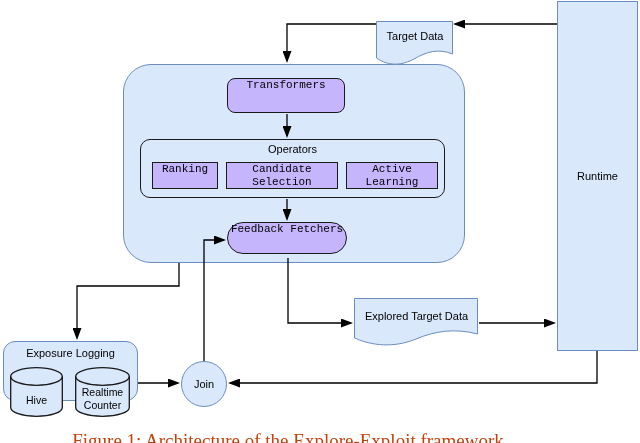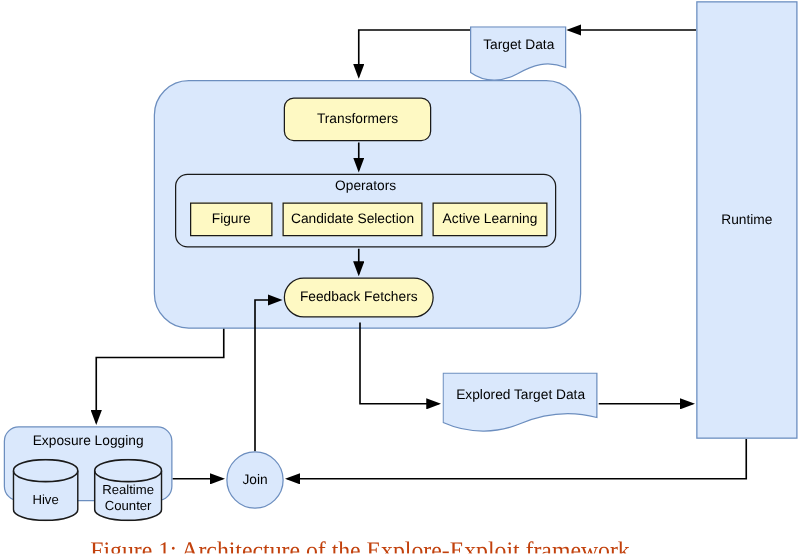--- a/index.html
+++ b/index.html
@@ -3,21 +3,21 @@
 <meta charset="utf-8">
 <style>
   html,body{margin:0;padding:0;background:#ffffff;}
   #stage{position:relative;width:640px;height:443px;background:#ffffff;overflow:hidden;
          font-family:"Liberation Sans","DejaVu Sans",sans-serif;color:#000;}
   .abs{position:absolute;box-sizing:border-box;}
   .node-label{font-size:11px;line-height:1.15;text-align:center;}
   
   .blue-round{background:#dae8fc;border:1px solid #6c8ebf;}
   
-  .black-box{background:#fef9c3;border:1.3px solid #1a1a1a;display:flex;align-items:center;justify-content:center;}
+  .black-box{background:#c4b5fd;border:1.3px solid #1a1a1a;display:flex;justify-content:center;font-family:Liberation Mono, monospace;}
   #big-container{left:123px;top:64px;width:342px;height:199px;border-radius:28px;z-index:0;}
   #connectors{position:absolute;left:0;top:0;z-index:1;}
   .lvl2{z-index:2;}
   #transformers{left:227px;top:78px;width:118px;height:35px;border-radius:8px;}
   #operators-group{left:140px;top:139px;width:305px;height:59px;border-radius:10px;
                    background:#dae8fc;border:1.3px solid #1a1a1a;}
   #operators-title{position:absolute;left:0;top:3px;width:100%;text-align:center;}
   #ranking{left:152px;top:162px;width:66px;height:27px;}
   #candidate-selection{left:226px;top:162px;width:112px;height:27px;}
   #active-learning{left:346px;top:162px;width:92px;height:27px;}
@@ -81,21 +81,21 @@
   </div>
 
   <div id="transformers" class="abs black-box lvl2">
     <span class="node-label">Transformers</span>
   </div>
 
   <div id="operators-group" class="abs lvl2">
     <div id="operators-title" class="node-label">Operators</div>
   </div>
   <div id="ranking" class="abs black-box lvl2">
-    <span class="node-label">Figure</span>
+    <span class="node-label">Ranking</span>
   </div>
   <div id="candidate-selection" class="abs black-box lvl2">
     <span class="node-label">Candidate Selection</span>
   </div>
   <div id="active-learning" class="abs black-box lvl2">
     <span class="node-label">Active Learning</span>
   </div>
 
   <div id="feedback-fetchers" class="abs black-box lvl2">
     <span class="node-label">Feedback Fetchers</span>

